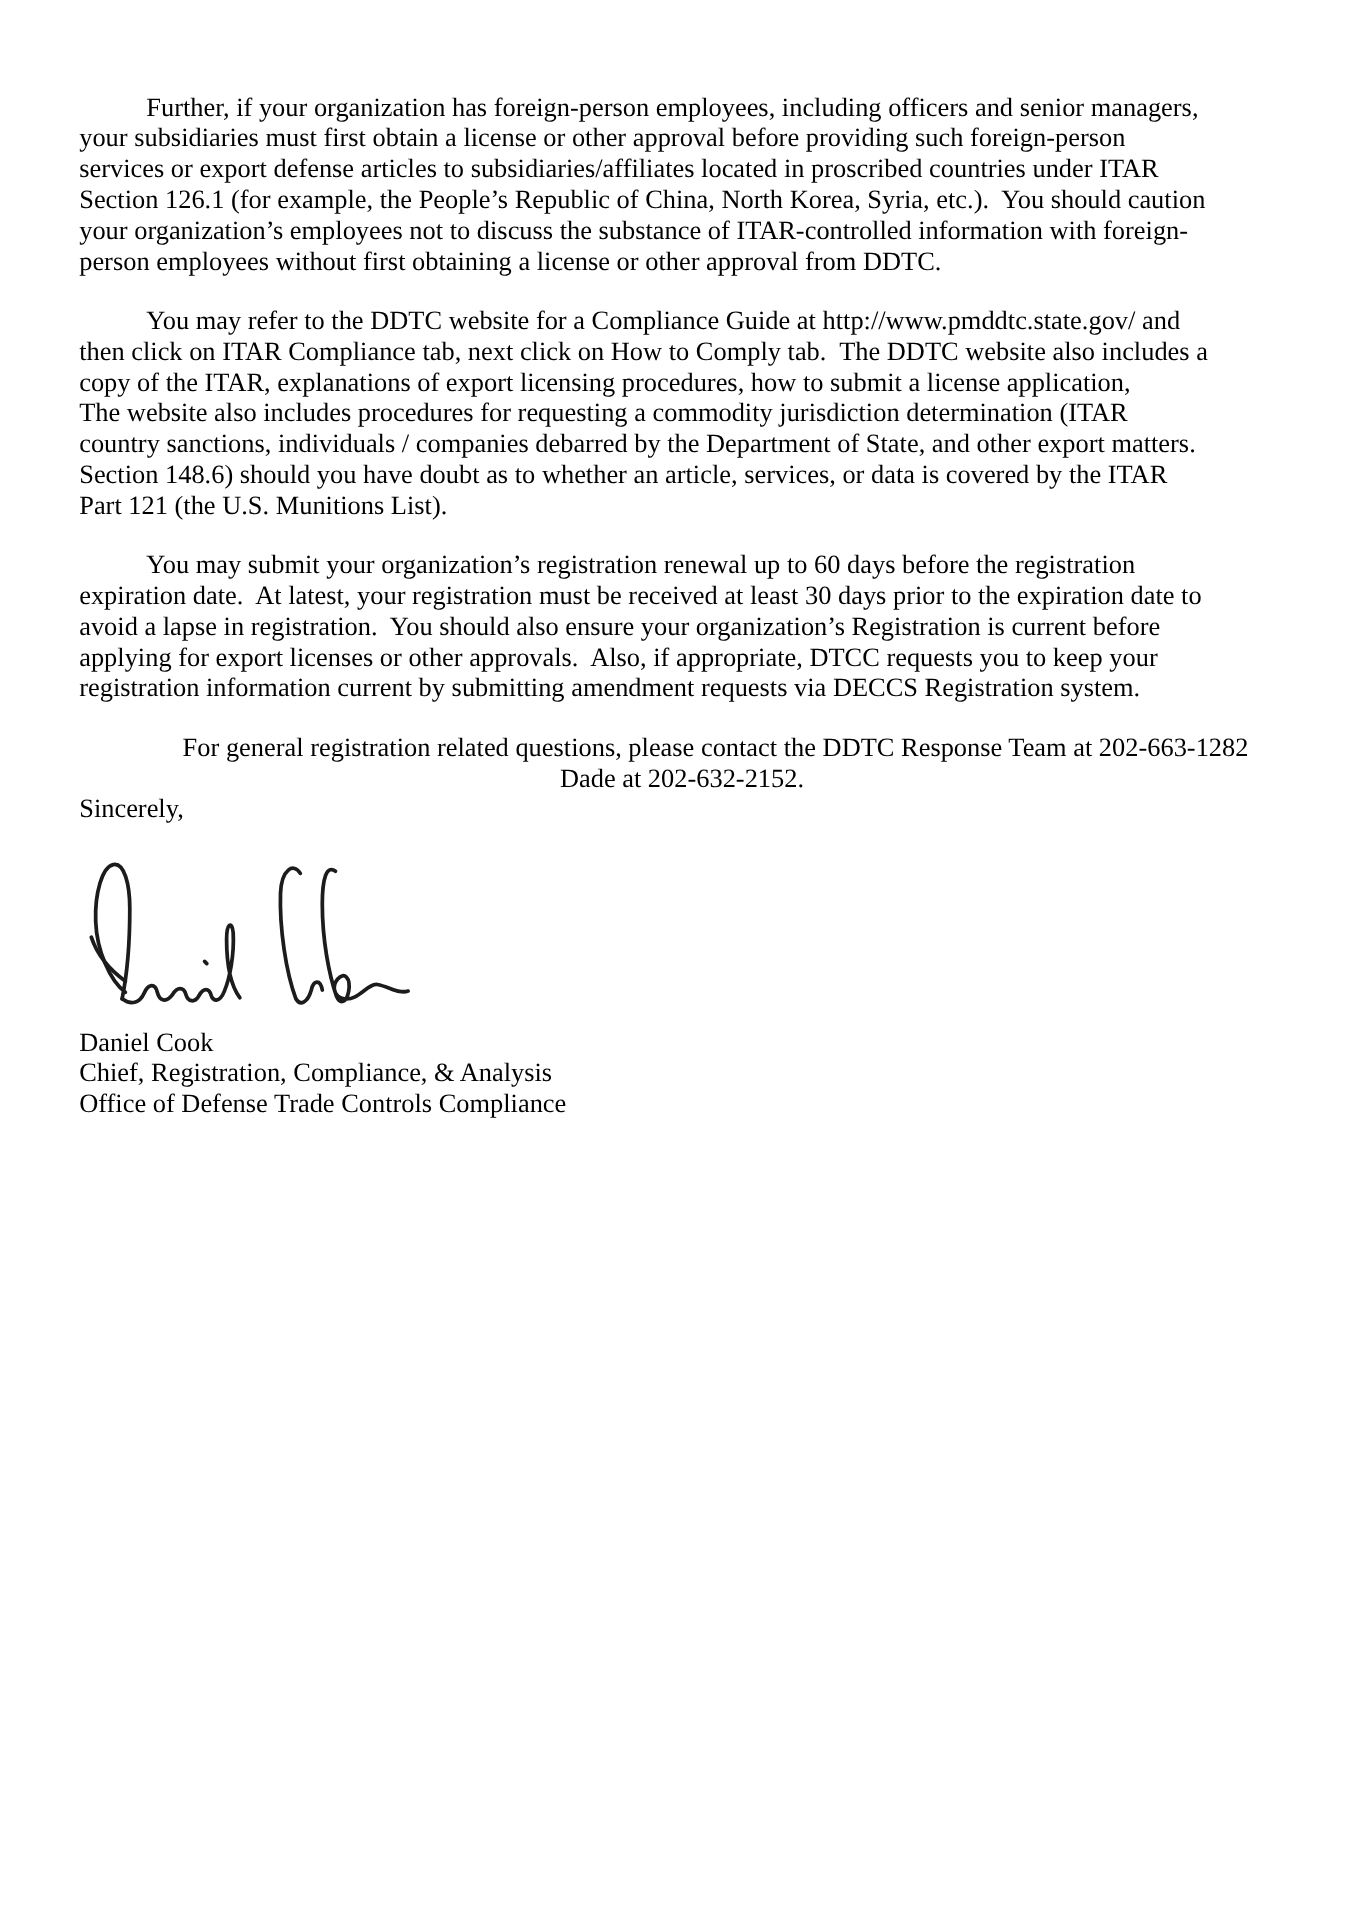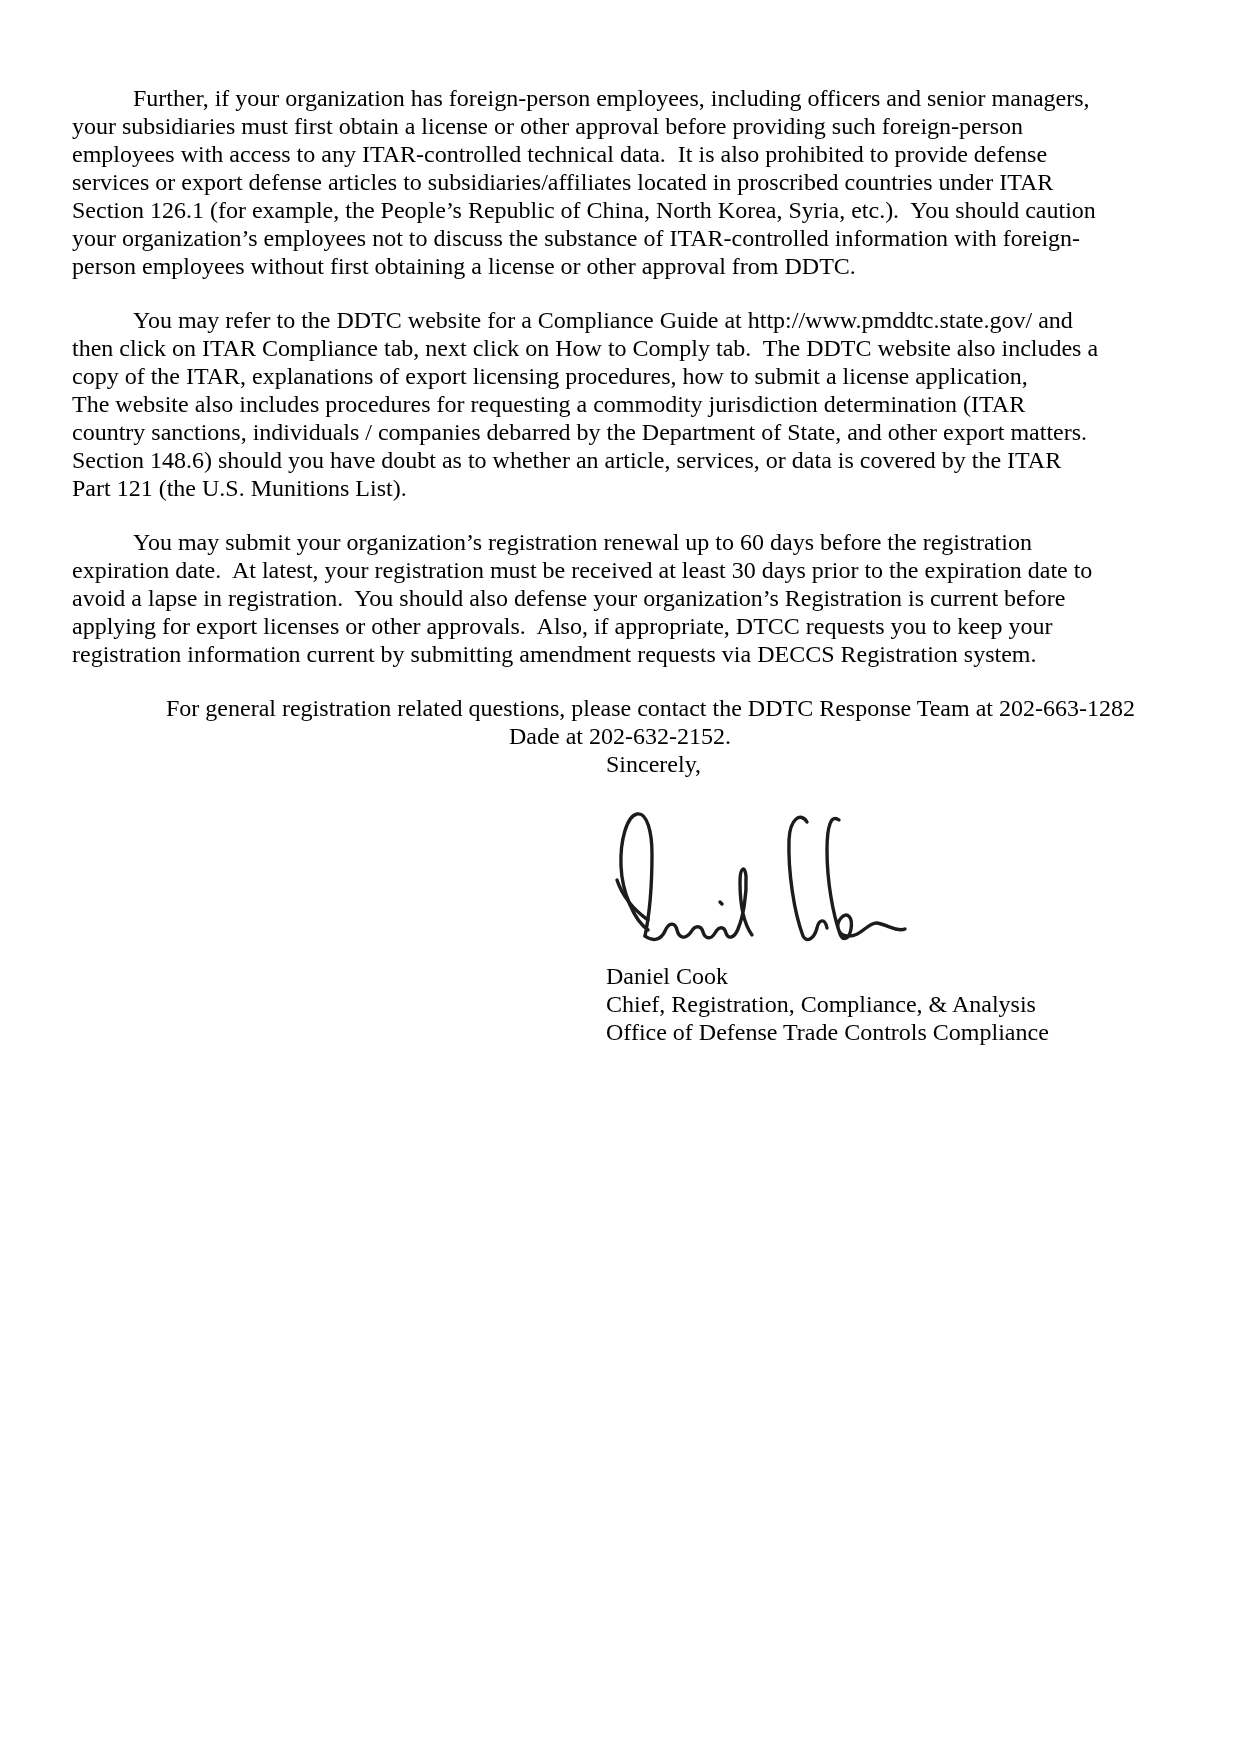--- a/index.html
+++ b/index.html
@@ -21,59 +21,58 @@
     left: 72px;
     top: 84px;
     width: 1096px;
     font-size: 24px;
     line-height: 28px;
   }
   .para { margin: 0 0 26px 0; }
   .para:last-child { margin-bottom: 0; text-align: center; }
   .line { white-space: pre; }
   .line.first { text-indent: 61px; }
-  .closing { margin-left: 534px; }
+  .closing { }
   .salutation { white-space: pre; }
   .signature {
     width: 300px;
     height: 136px;
     margin: 32px 0 16px 2px;
   }
   .signature svg { display: block; width: 300px; height: 136px; }
   .closing-line { white-space: pre; line-height: 28px; }
 </style>
 </head>
 <body>
 
 <div class="page">
   <div class="letter-body">
 
     <div id="letter-paragraphs">
         <div class="para">
           <div class="line first">Further, if your organization has foreign-person employees, including officers and senior managers,</div>
           <div class="line">your subsidiaries must first obtain a license or other approval before providing such foreign-person</div>
-          <div class="line">employees with access to any ITAR-controlled technical data.  It is also prohibited to provide defense</div>
           <div class="line">services or export defense articles to subsidiaries/affiliates located in proscribed countries under ITAR</div>
           <div class="line">Section 126.1 (for example, the People’s Republic of China, North Korea, Syria, etc.).  You should caution</div>
           <div class="line">your organization’s employees not to discuss the substance of ITAR-controlled information with foreign-</div>
           <div class="line">person employees without first obtaining a license or other approval from DDTC.</div>
         </div>
         <div class="para">
           <div class="line first">You may refer to the DDTC website for a Compliance Guide at http://www.pmddtc.state.gov/ and</div>
           <div class="line">then click on ITAR Compliance tab, next click on How to Comply tab.  The DDTC website also includes a</div>
           <div class="line">copy of the ITAR, explanations of export licensing procedures, how to submit a license application,</div>
           <div class="line">The website also includes procedures for requesting a commodity jurisdiction determination (ITAR</div>
           <div class="line">country sanctions, individuals / companies debarred by the Department of State, and other export matters.</div>
           <div class="line">Section 148.6) should you have doubt as to whether an article, services, or data is covered by the ITAR</div>
           <div class="line">Part 121 (the U.S. Munitions List).</div>
         </div>
         <div class="para">
           <div class="line first">You may submit your organization’s registration renewal up to 60 days before the registration</div>
           <div class="line">expiration date.  At latest, your registration must be received at least 30 days prior to the expiration date to</div>
-          <div class="line">avoid a lapse in registration.  You should also defense your organization’s Registration is current before</div>
+          <div class="line">avoid a lapse in registration.  You should also ensure your organization’s Registration is current before</div>
           <div class="line">applying for export licenses or other approvals.  Also, if appropriate, DTCC requests you to keep your</div>
           <div class="line">registration information current by submitting amendment requests via DECCS Registration system.</div>
         </div>
         <div class="para">
           <div class="line first">For general registration related questions, please contact the DDTC Response Team at 202-663-1282</div>
           <div class="line">Dade at 202-632-2152.</div>
         </div>
       </div>
 
     <div class="closing">

